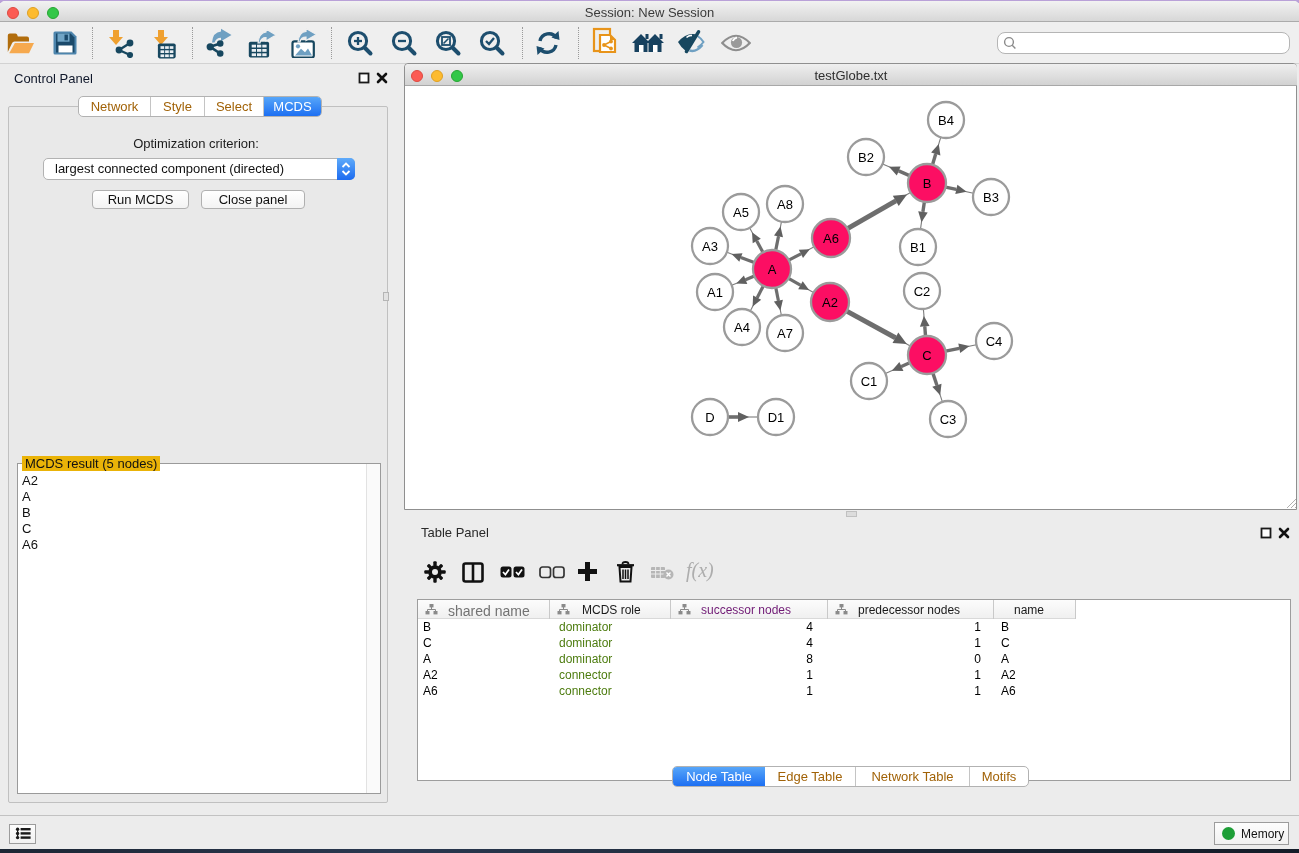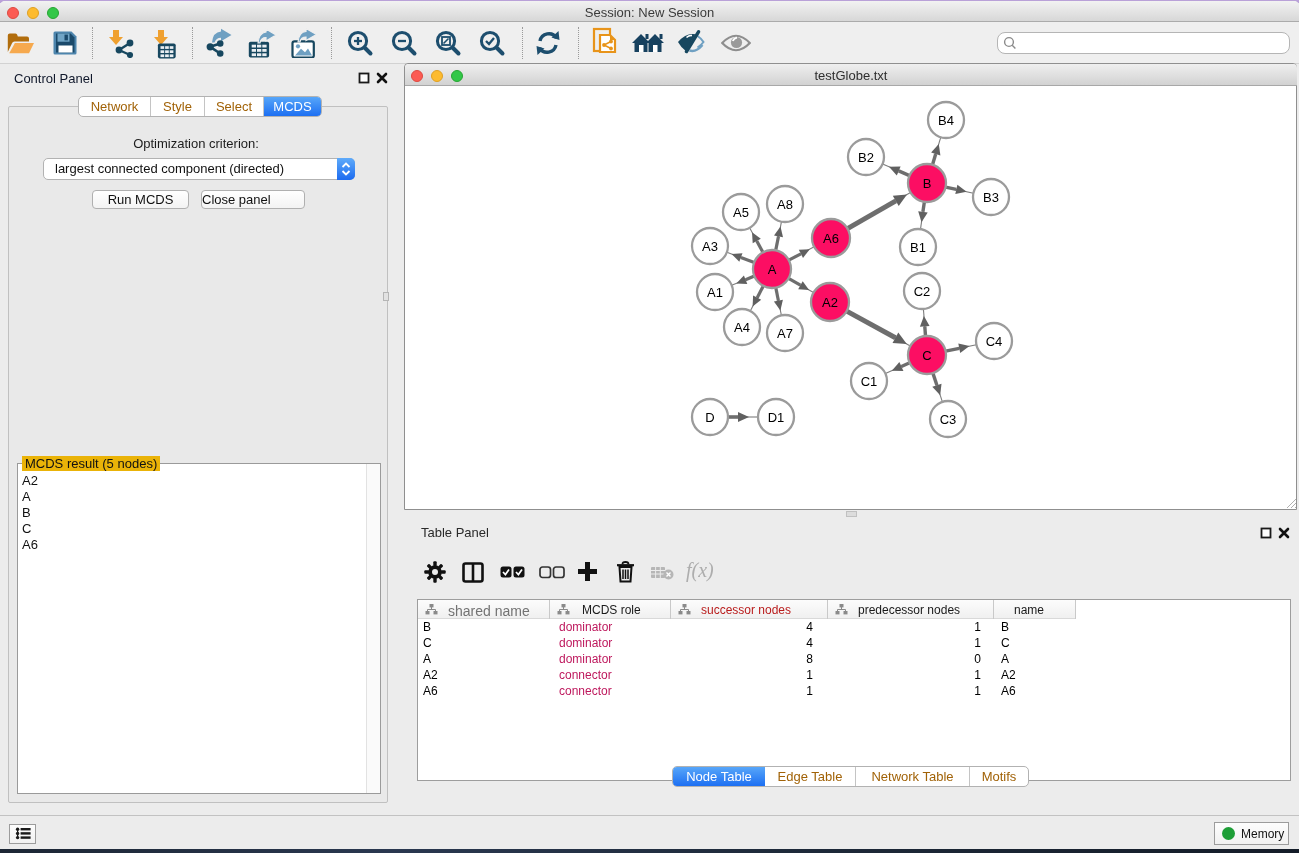--- a/index.html
+++ b/index.html
@@ -213,21 +213,21 @@
 
 <div class="abs" style="left:43px;top:158px;width:312px;height:22px;background:#fff;border:1px solid #b2b2b2;border-radius:5px"></div>
 <div class="txt" style="left:55px;top:161px;font-size:13px;color:#111">largest connected component (directed)</div>
 <div class="abs" style="left:337px;top:158px;width:18px;height:22px;background:linear-gradient(#5fabfa,#1c6bf0);border-radius:0 5px 5px 0"></div>
 <svg class="abs" style="left:340px;top:161px" width="12" height="16" viewBox="0 0 12 16">
 <path d="M2.5 6 L6 2.5 L9.5 6" fill="none" stroke="#fff" stroke-width="1.8"></path>
 <path d="M2.5 10 L6 13.5 L9.5 10" fill="none" stroke="#fff" stroke-width="1.8"></path>
 </svg>
 
 <div class="abs" style="left:92px;top:190px;width:97px;height:19px;background:linear-gradient(#fff,#f3f3f3);border:1px solid #b0b0b0;border-radius:4px;font-size:13px;color:#111;text-align:center;line-height:17px">Run MCDS</div>
-<div class="abs" style="left:201px;top:190px;width:104px;height:19px;background:linear-gradient(#fff,#f3f3f3);border:1px solid #b0b0b0;border-radius:4px;font-size:13px;color:#111;text-align:left;line-height:17px">Close panel</div>
+<div class="abs" style="left:201px;top:190px;width:104px;height:19px;background:linear-gradient(#fff,#f3f3f3);border:1px solid #b0b0b0;border-radius:4px;font-size:13px;color:#111;text-align:center;line-height:17px">Close panel</div>
 
 <div class="abs" style="left:17px;top:463px;width:364px;height:331px;background:#fff;border:1px solid #9a9a9a"></div>
 <div class="abs" style="left:366px;top:464px;width:14px;height:329px;background:#fafafa;border-left:1px solid #e2e2e2"></div>
 <div class="txt" style="left:22px;top:456px;font-size:13px;color:#111;background:#eab308;padding:0 3px">MCDS result (5 nodes)</div>
 <div class="txt" style="left:22px;top:473px;font-size:13px;color:#111;line-height:16px">A2<br>A<br>B<br>C<br>A6</div>
 
 <div class="abs" style="left:391px;top:64px;width:13px;height:751px;background:#ececec"></div>
 <div class="abs" style="left:383px;top:292px;width:6px;height:9px;background:#e2e2e2;border:1px solid #b5b5b5"></div>
 
 <div class="abs" style="left:404px;top:63px;width:893px;height:447px;background:#fff;border:1px solid #8f8f8f;border-radius:4px 4px 0 0"></div>
@@ -479,26 +479,26 @@
     <g stroke="#8a8a8a" stroke-width="1">
       <line x1="6.5" y1="3" x2="6.5" y2="5.5"></line>
       <line x1="2.5" y1="5.5" x2="10.5" y2="5.5"></line>
       <line x1="2.5" y1="5.5" x2="2.5" y2="7.5"></line>
       <line x1="10.5" y1="5.5" x2="10.5" y2="7.5"></line>
     </g>
   </svg>
 
 <div class="txt" style="left:448px;top:603px;font-size:14px;color:#737373">shared name</div>
 <div class="txt" style="left:582px;top:603px;font-size:12px;color:#1a1a1a">MCDS role</div>
-<div class="txt" style="left:701px;top:603px;font-size:12px;color:#b91c1c">successor nodes</div>
+<div class="txt" style="left:701px;top:603px;font-size:12px;color:#701a75">successor nodes</div>
 <div class="txt" style="left:858px;top:603px;font-size:12px;color:#1a1a1a">predecessor nodes</div>
 <div class="txt" style="left:1014px;top:603px;font-size:12px;color:#1a1a1a">name</div>
 
 <div class="txt" style="left:423px;top:619px;font-size:12px;color:#000;line-height:16px">B<br>C<br>A<br>A2<br>A6</div>
-<div class="txt" style="left:559px;top:619px;font-size:12px;color:#be185d;line-height:16px">dominator<br>dominator<br>dominator<br>connector<br>connector</div>
+<div class="txt" style="left:559px;top:619px;font-size:12px;color:#4d7c0f;line-height:16px">dominator<br>dominator<br>dominator<br>connector<br>connector</div>
 <div class="txt" style="left:713px;top:619px;width:100px;text-align:right;font-size:12px;color:#000;line-height:16px">4<br>4<br>8<br>1<br>1</div>
 <div class="txt" style="left:881px;top:619px;width:100px;text-align:right;font-size:12px;color:#000;line-height:16px">1<br>1<br>0<br>1<br>1</div>
 <div class="txt" style="left:1001px;top:619px;font-size:12px;color:#000;line-height:16px">B<br>C<br>A<br>A2<br>A6</div>
 
 <div class="seg" style="left:672px;top:766px;width:357px">
 <div class="on" style="width:92px">Node Table</div>
     <div style="width:91px">Edge Table</div>
     <div style="width:114px">Network Table</div>
     <div style="flex:1">Motifs</div>
 </div>

